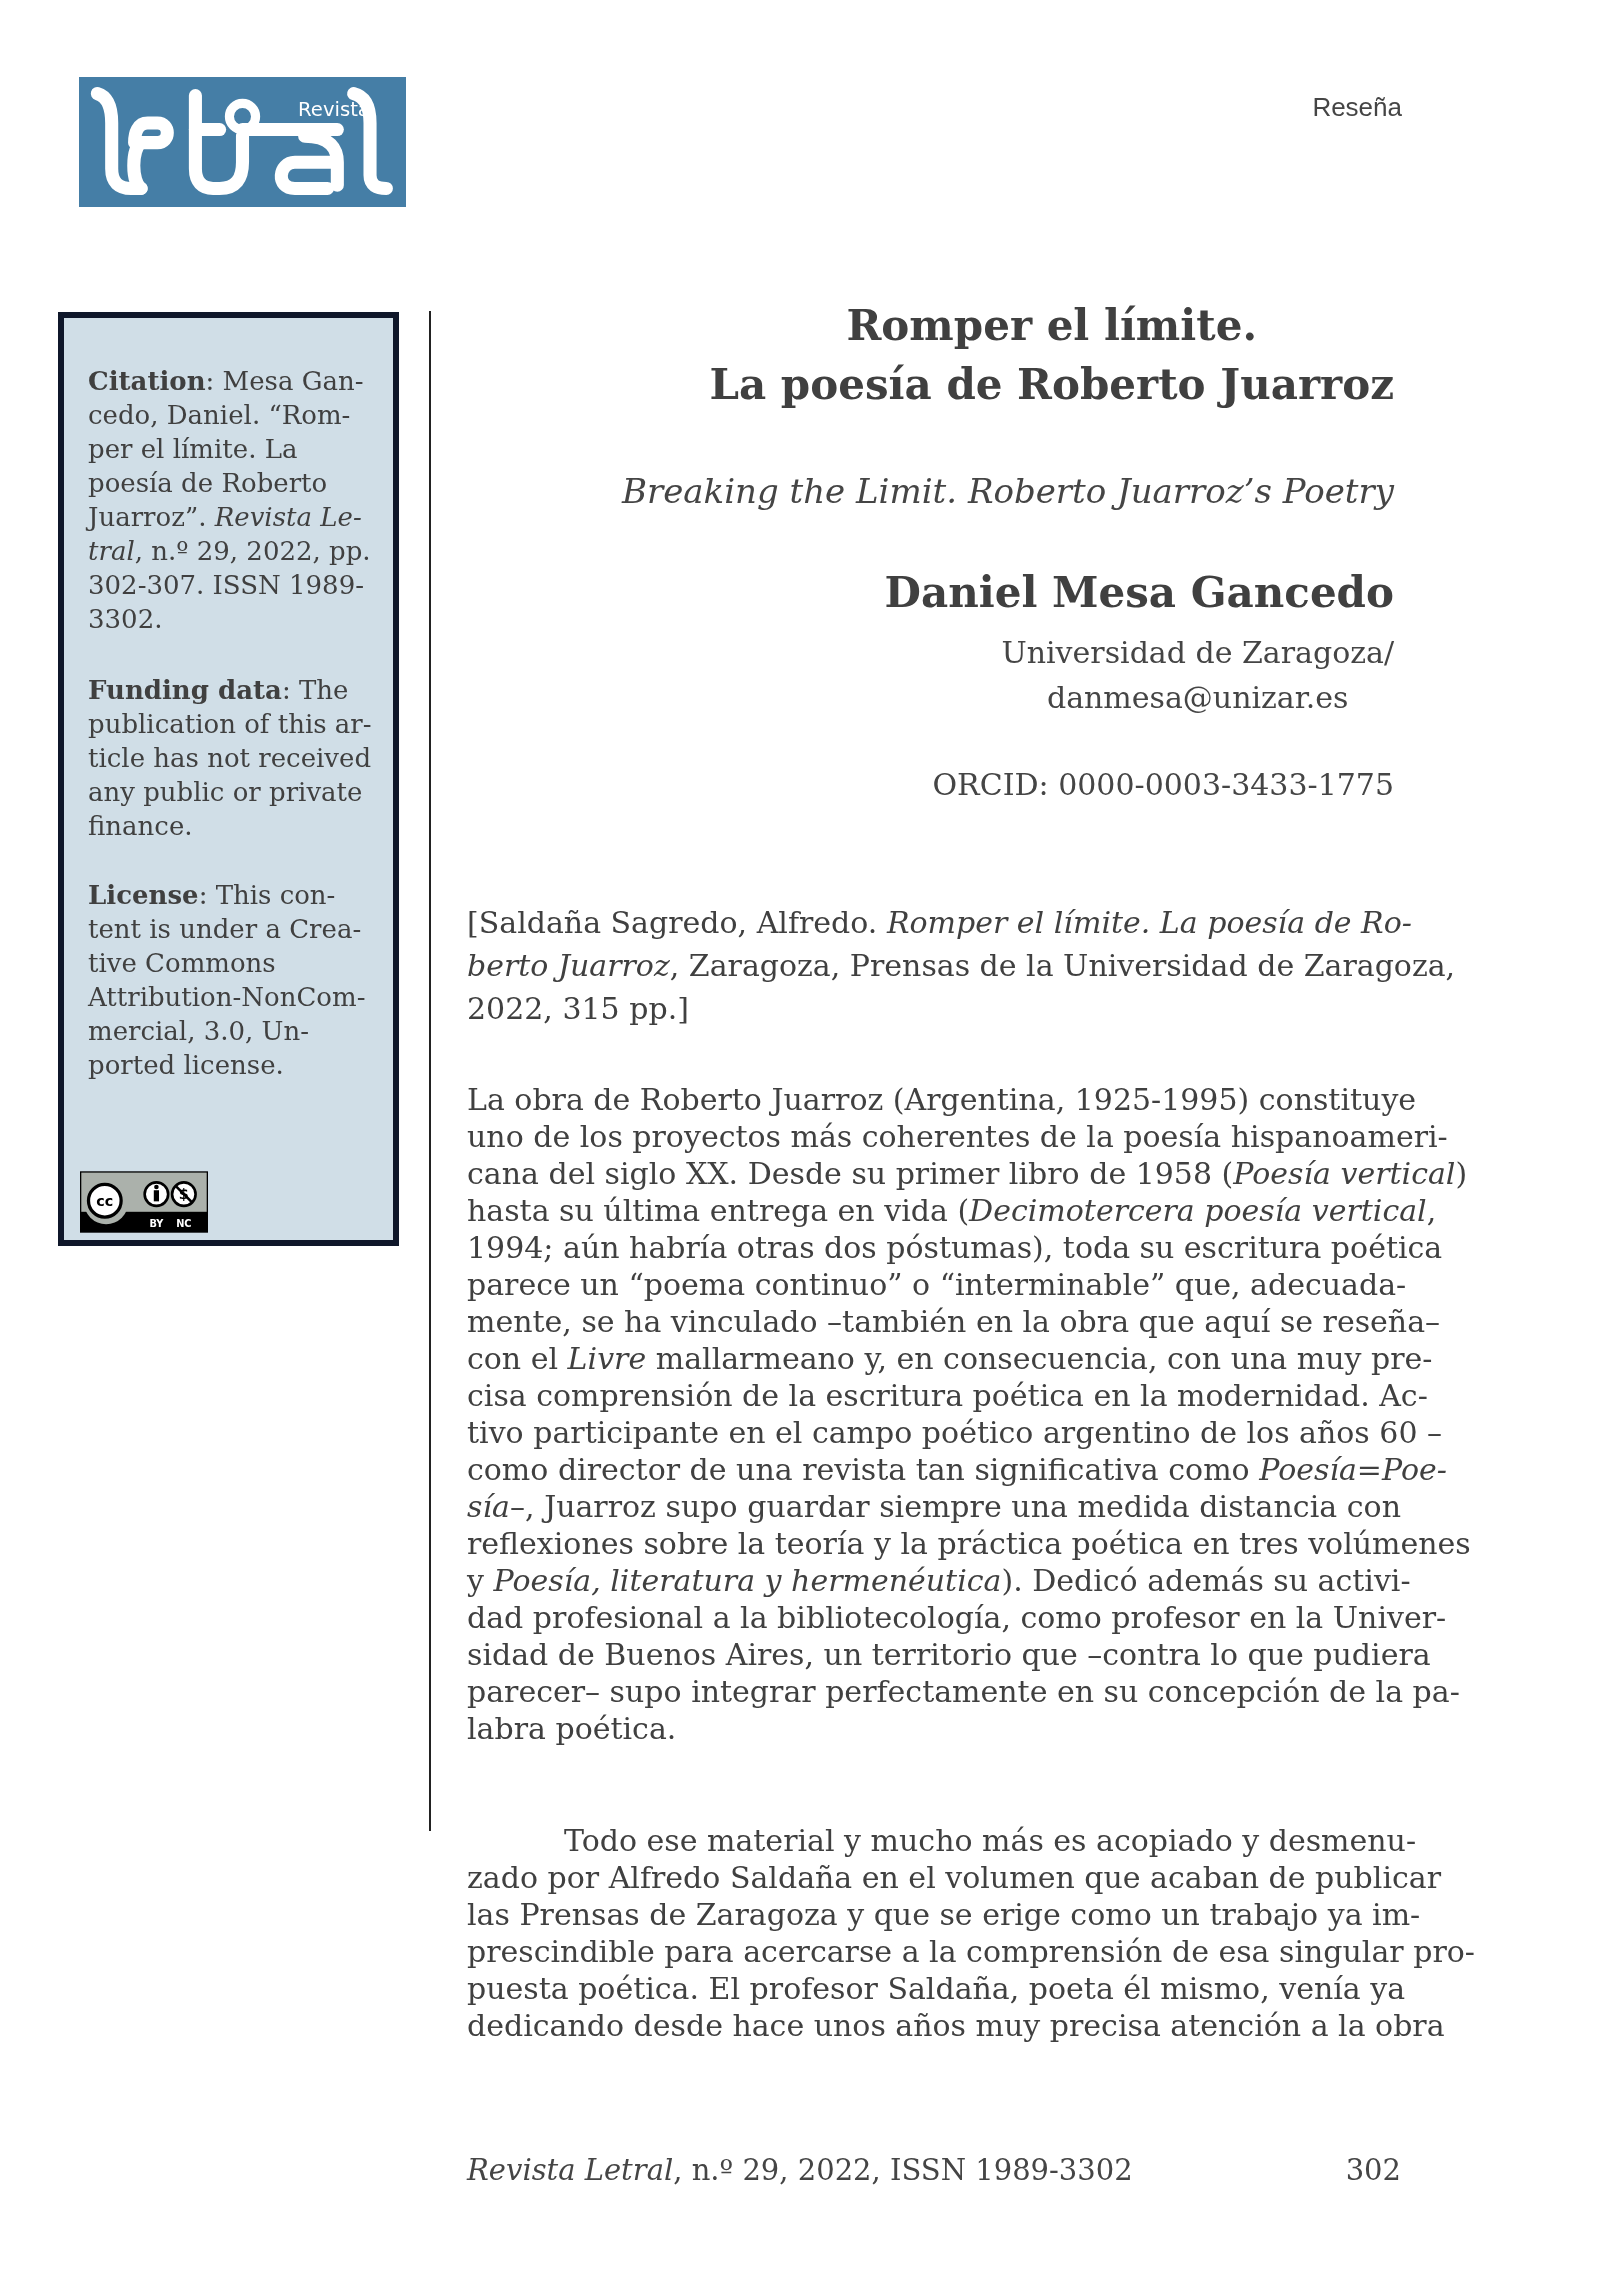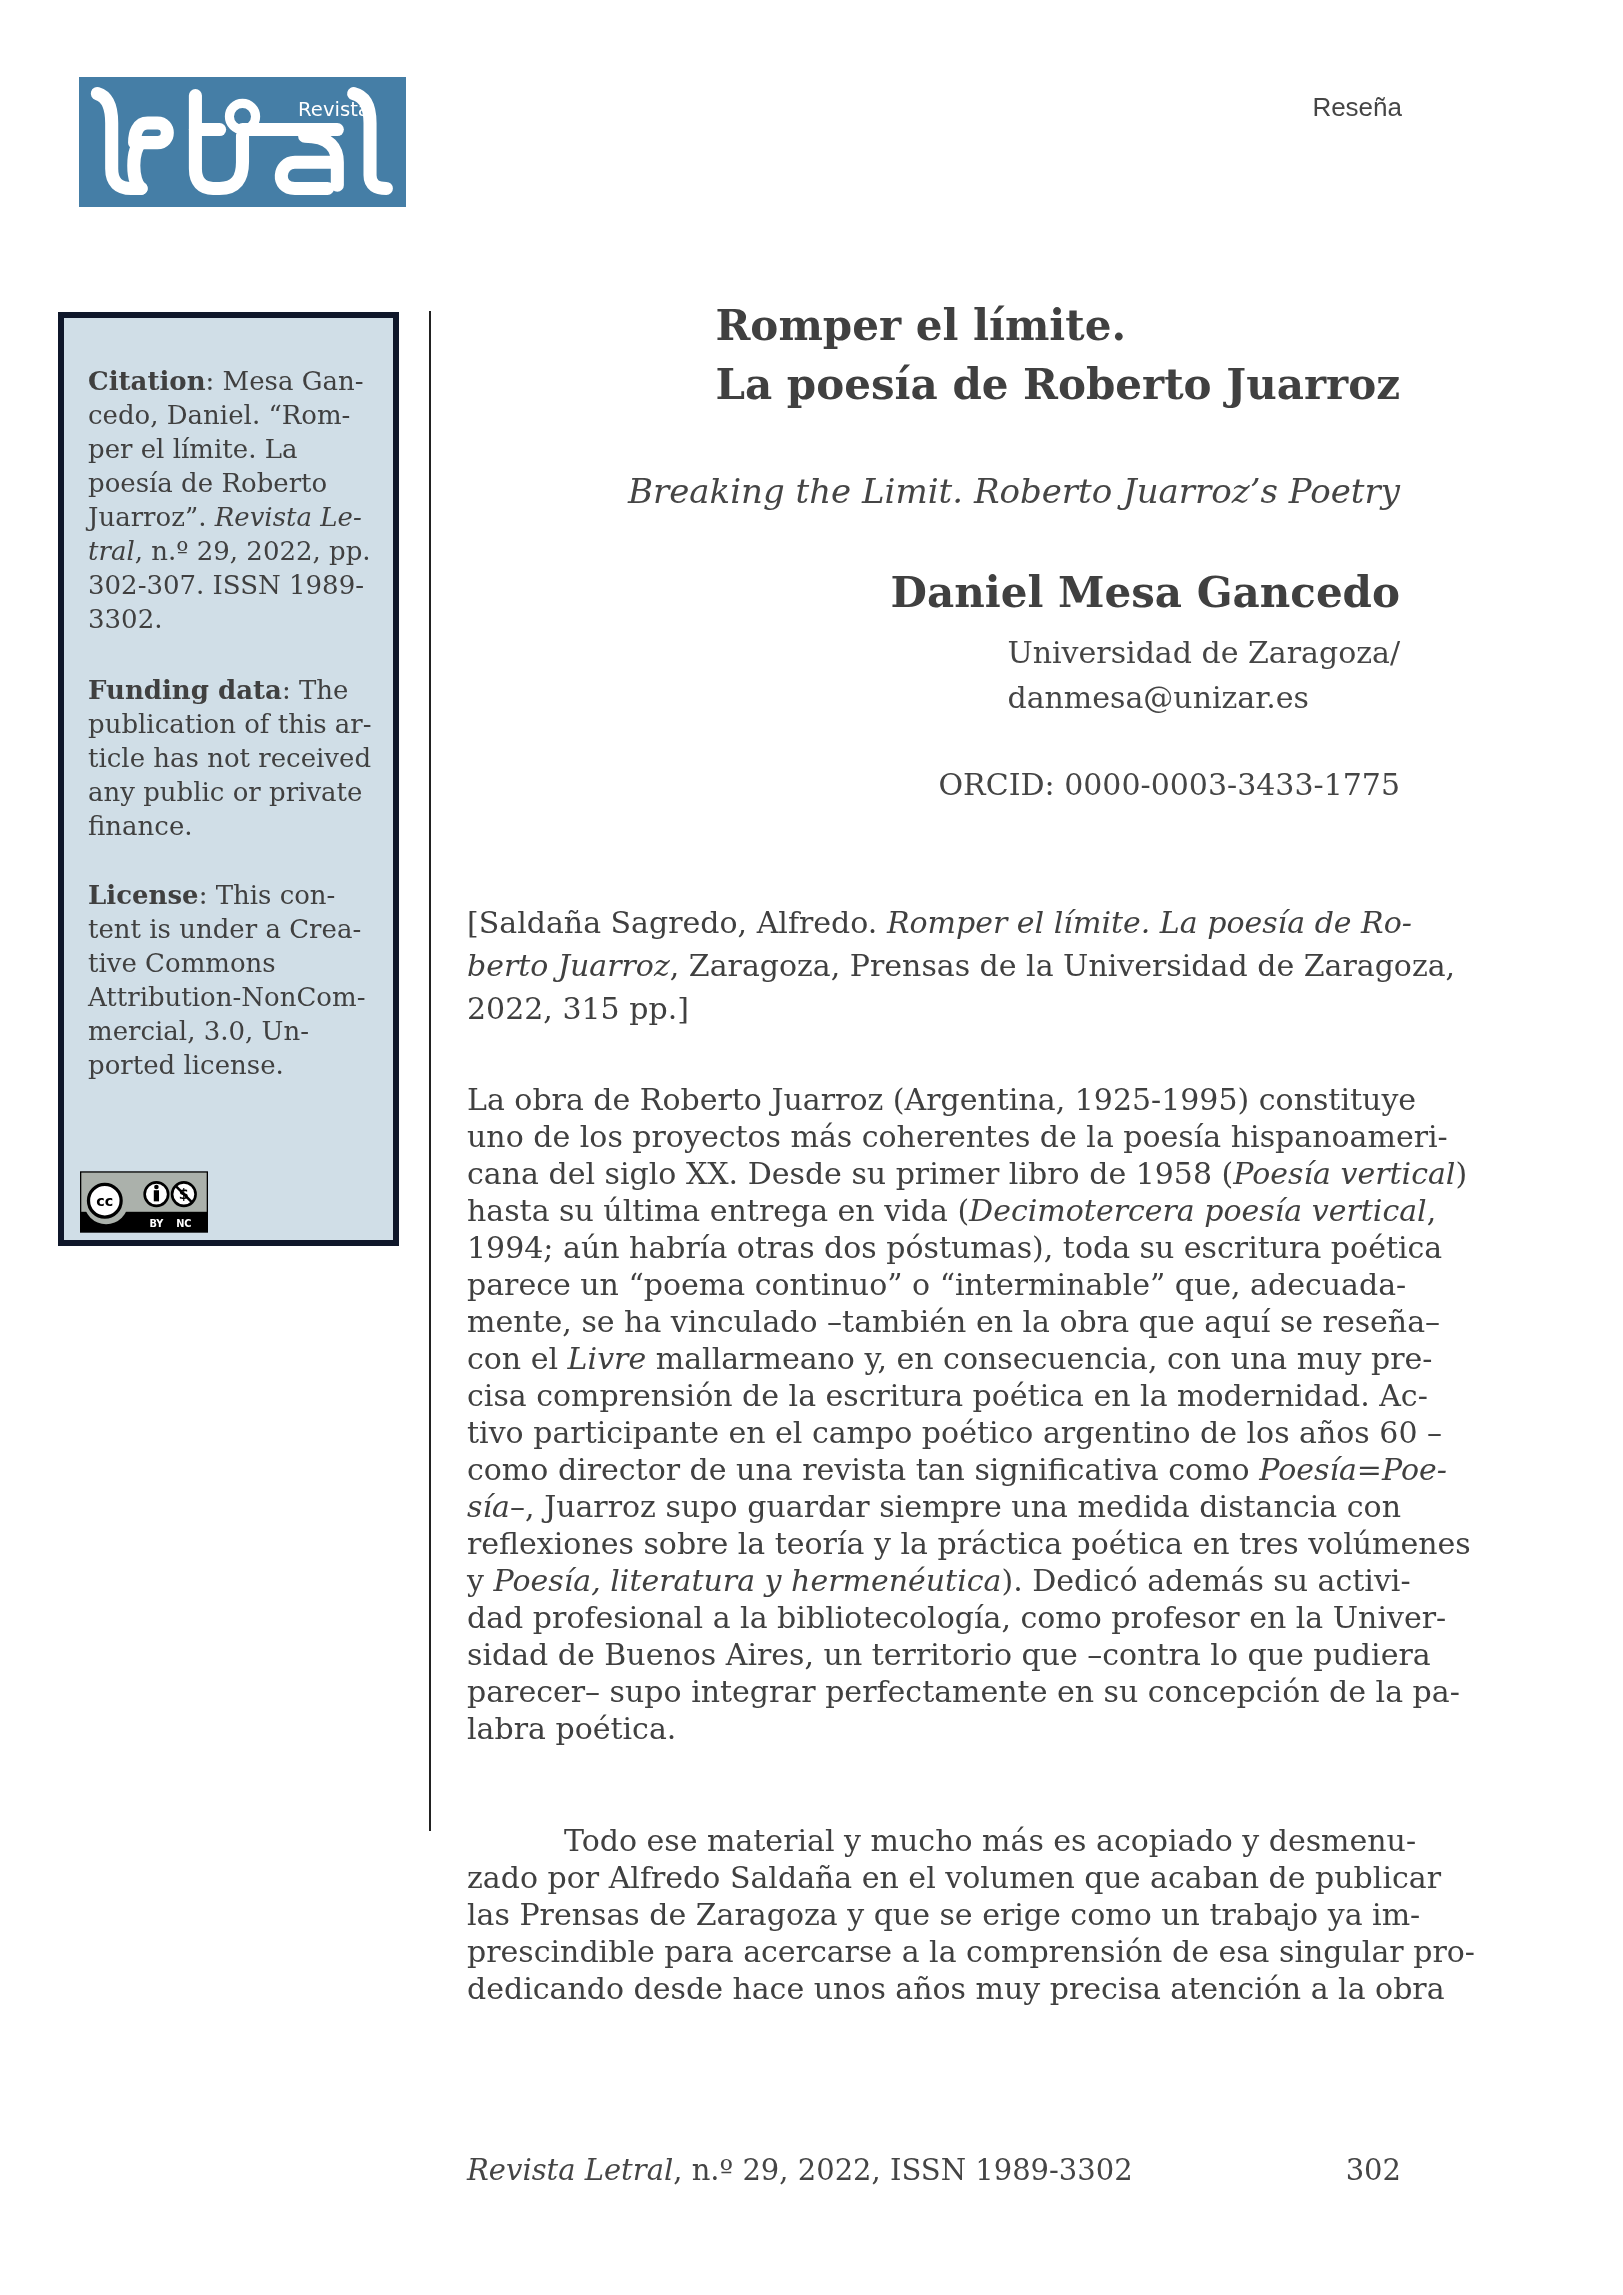--- a/index.html
+++ b/index.html
@@ -18,21 +18,21 @@
   .sidebar { left: 58px; top: 312px; width: 341px; height: 934px;
              background: #d0dee7; border: 6px solid #0f172a; box-sizing: border-box; }
   .sb-block { position: absolute; left: 24px; width: 301px;
               font-size: 26px; line-height: 34px; color: #404040; }
   .sb-line { display: block; white-space: nowrap; }
   .cc-badge { position: absolute; left: 15.7px; top: 853px; width: 128px; height: 62px; }
 
   .divider { left: 429px; top: 311px; width: 2px; height: 1520px; background: #222; }
 
   
-  .right-col { right: 223px; text-align: left; white-space: nowrap; }
+  .right-col { right: 229px; text-align: center; white-space: nowrap; }
   .title { font-size: 42px; font-weight: bold; color: #404040; line-height: 59px; }
   .subtitle { font-size: 34px; font-style: italic; color: #454545; }
   .author { font-size: 42px; font-weight: bold; color: #404040; }
   .affil { font-size: 30px; color: #454545; line-height: 45px; }
 
   
   .body-col { left: 467px; width: 934px; font-size: 30px; color: #404040; }
   .ln { display: block; height: 37px; line-height: 37px; white-space: nowrap;
         text-align: justify; text-align-last: justify; }
   .ln.last { text-align-last: left; }
@@ -157,20 +157,21 @@
   <span class="ln">sidad de Buenos Aires, un territorio que –contra lo que pudiera</span>
   <span class="ln">parecer– supo integrar perfectamente en su concepción de la pa-</span>
   <span class="ln last">labra poética.</span>
 </div>
 
 <div class="abs body-col" style="top:1822px;">
   <span class="ln indent">Todo ese material y mucho más es acopiado y desmenu-</span>
   <span class="ln">zado por Alfredo Saldaña en el volumen que acaban de publicar</span>
   <span class="ln">las Prensas de Zaragoza y que se erige como un trabajo ya im-</span>
   <span class="ln">prescindible para acercarse a la comprensión de esa singular pro-</span>
+  <span class="ln">puesta poética. El profesor Saldaña, poeta él mismo, venía ya</span>
   <span class="ln">dedicando desde hace unos años muy precisa atención a la obra</span>
 </div>
 
 <div class="abs footer">
   <i>Revista Letral</i><span>, n.º 29, 2022, ISSN 1989-3302</span>
   <span class="page">302</span>
 </div>
 
 
 </body></html>

